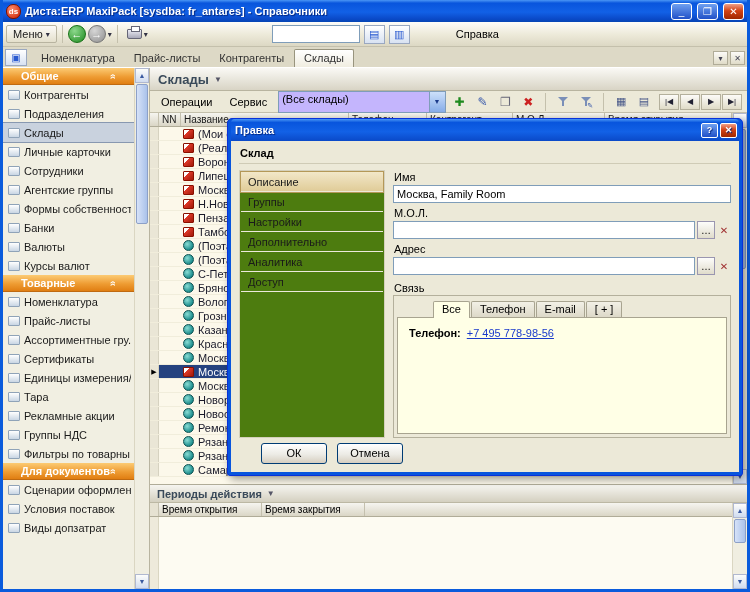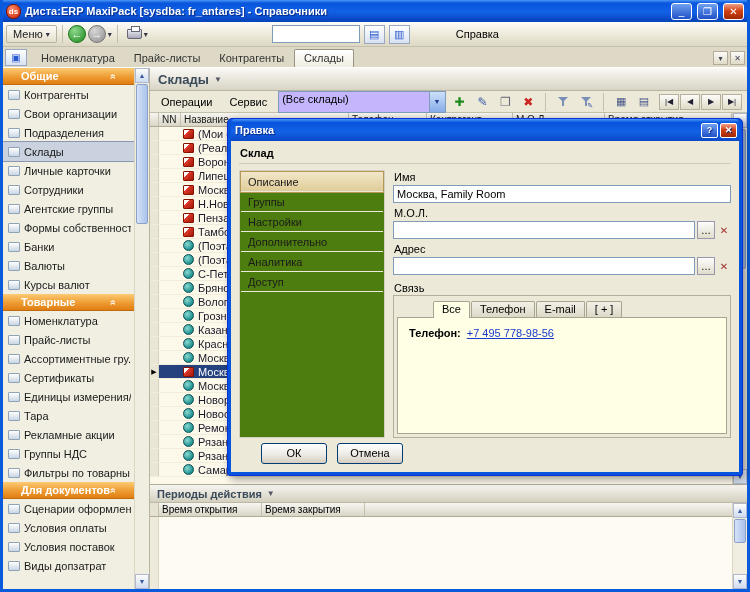--- a/index.html
+++ b/index.html
@@ -231,24 +231,20 @@
           <span>Общие</span>
           <span class="group-chevron">»</span>
         </div>
         <div>
 
             <div class="side-item">
               <span class="side-icon"></span>
               <span class="side-label">Контрагенты</span>
             </div>
 
-            <div class="side-item">
-              <span class="side-icon"></span>
-              <span class="side-label">Свои организации</span>
-            </div>
 
             <div class="side-item">
               <span class="side-icon"></span>
               <span class="side-label">Подразделения</span>
             </div>
 
             <div class="side-item selected">
               <span class="side-icon"></span>
               <span class="side-label">Склады</span>
             </div>
@@ -345,24 +341,20 @@
           <span>Для документов</span>
           <span class="group-chevron">»</span>
         </div>
         <div>
 
             <div class="side-item">
               <span class="side-icon"></span>
               <span class="side-label">Сценарии оформлени...</span>
             </div>
 
-            <div class="side-item">
-              <span class="side-icon"></span>
-              <span class="side-label">Условия оплаты</span>
-            </div>
 
             <div class="side-item">
               <span class="side-icon"></span>
               <span class="side-label">Условия поставок</span>
             </div>
 
             <div class="side-item">
               <span class="side-icon"></span>
               <span class="side-label">Виды допзатрат</span>
             </div>

